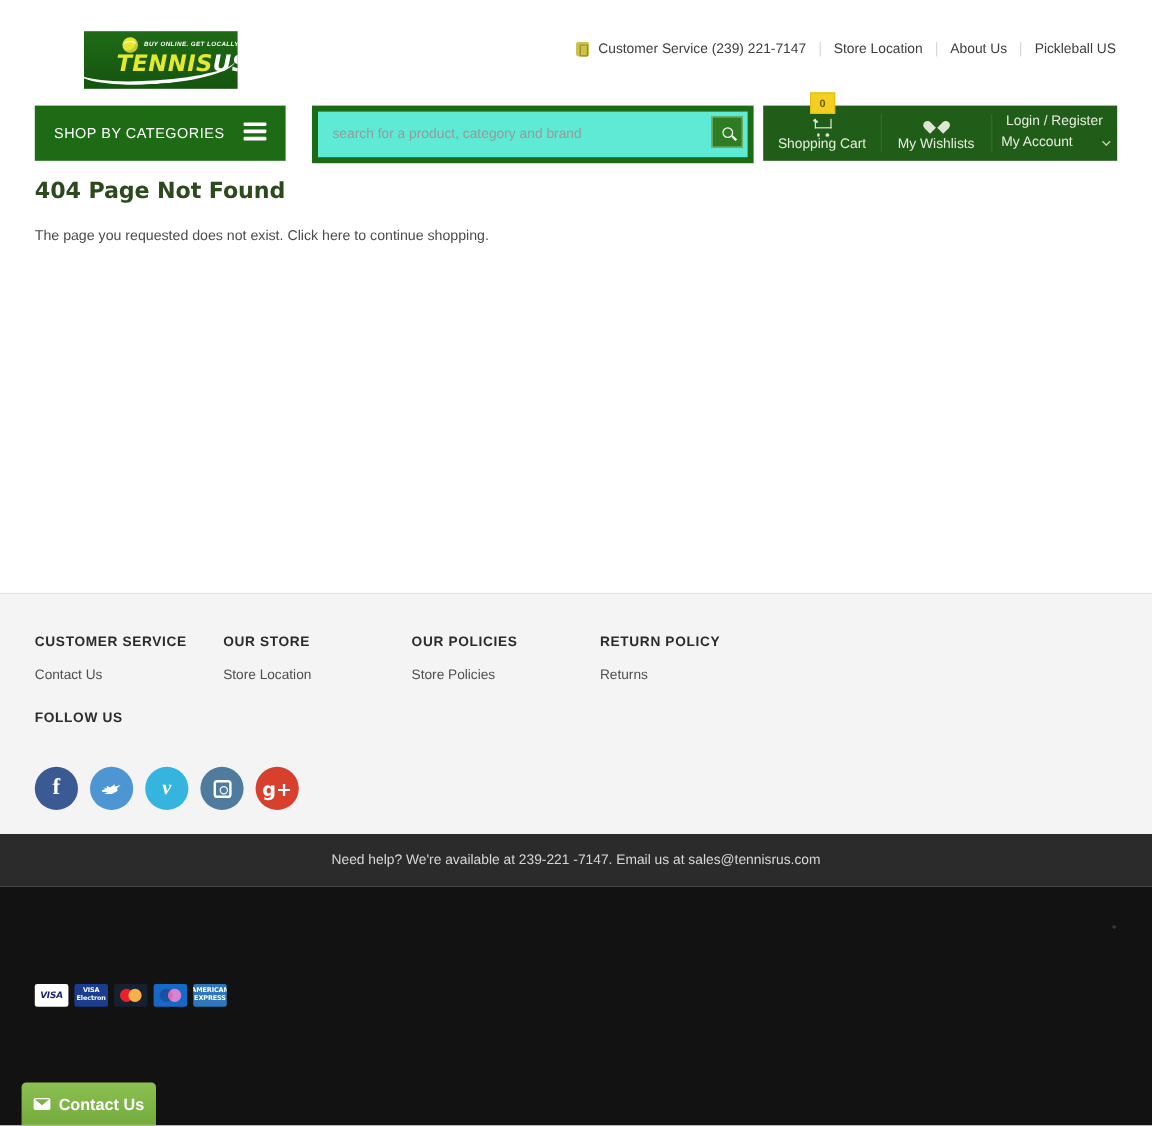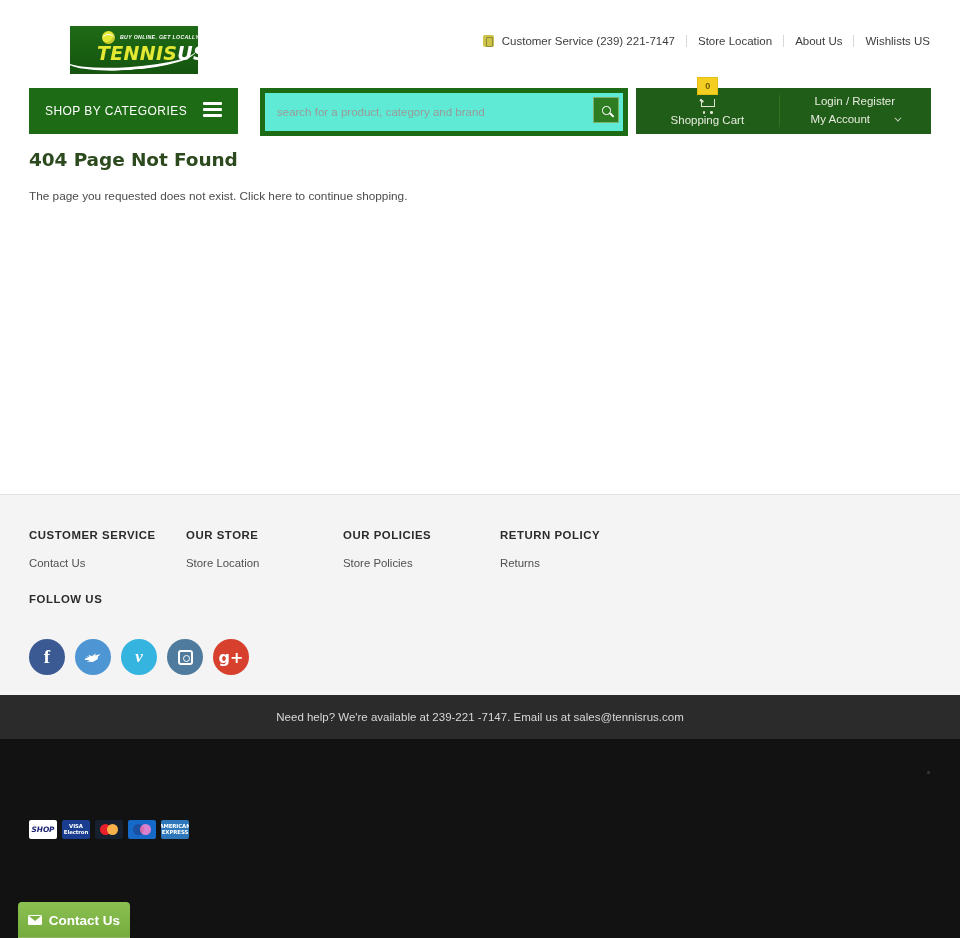--- a/index.html
+++ b/index.html
@@ -309,21 +309,21 @@
         <span class="phone-icon"></span>
         <a href="#">Customer Service (239) 221-7147</a>
       </div>
       <div class="seg">
         <a href="#">Store Location</a>
       </div>
       <div class="seg">
         <a href="#">About Us</a>
       </div>
       <div class="seg">
-        <a href="#">Wishlists US</a>
+        <a href="#">Pickleball US</a>
       </div>
     </div>
   </div>
 
   <div class="hdrow">
 
     <div class="shopcat">
       <span class="label">SHOP BY CATEGORIES</span>
       <span class="hamburger">
         <span></span>
@@ -349,20 +349,26 @@
           <span class="cart-icon">
             <span class="cart-wheels">
                 <i></i>
                 <i></i>
               </span>
           </span>
         </span>
         <span>Shopping Cart</span>
       </div>
 
+      <div class="acct-cell wish">
+        <span class="ic">
+          <span class="heart-icon"></span>
+        </span>
+        <span>My Wishlists</span>
+      </div>
 
       <div class="acct-cell login">
         <span class="acct-stack">
           <div>Login / Register</div>
           <div class="row2">
             <span>My Account</span>
             <span class="chev"></span>
           </div>
         </span>
       </div>
@@ -414,21 +420,21 @@
     </div>
   </div>
 
   <div class="helpbar">
     <span class="txt">Need help? We're available at 239-221 -7147. Email us at sales@tennisrus.com</span>
   </div>
 
   <div class="bottom">
     <span class="dot"></span>
     <div class="cards">
-      <span class="card visa">SHOP</span>
+      <span class="card visa">VISA</span>
       <span class="card velectron">VISA Electron</span>
       <span class="card mc">
           <i class="r"></i>
           <i class="y"></i>
         </span>
       <span class="card maestro">
           <i class="b"></i>
           <i class="r2"></i>
         </span>
       <span class="card amex">AMERICAN EXPRESS</span>

